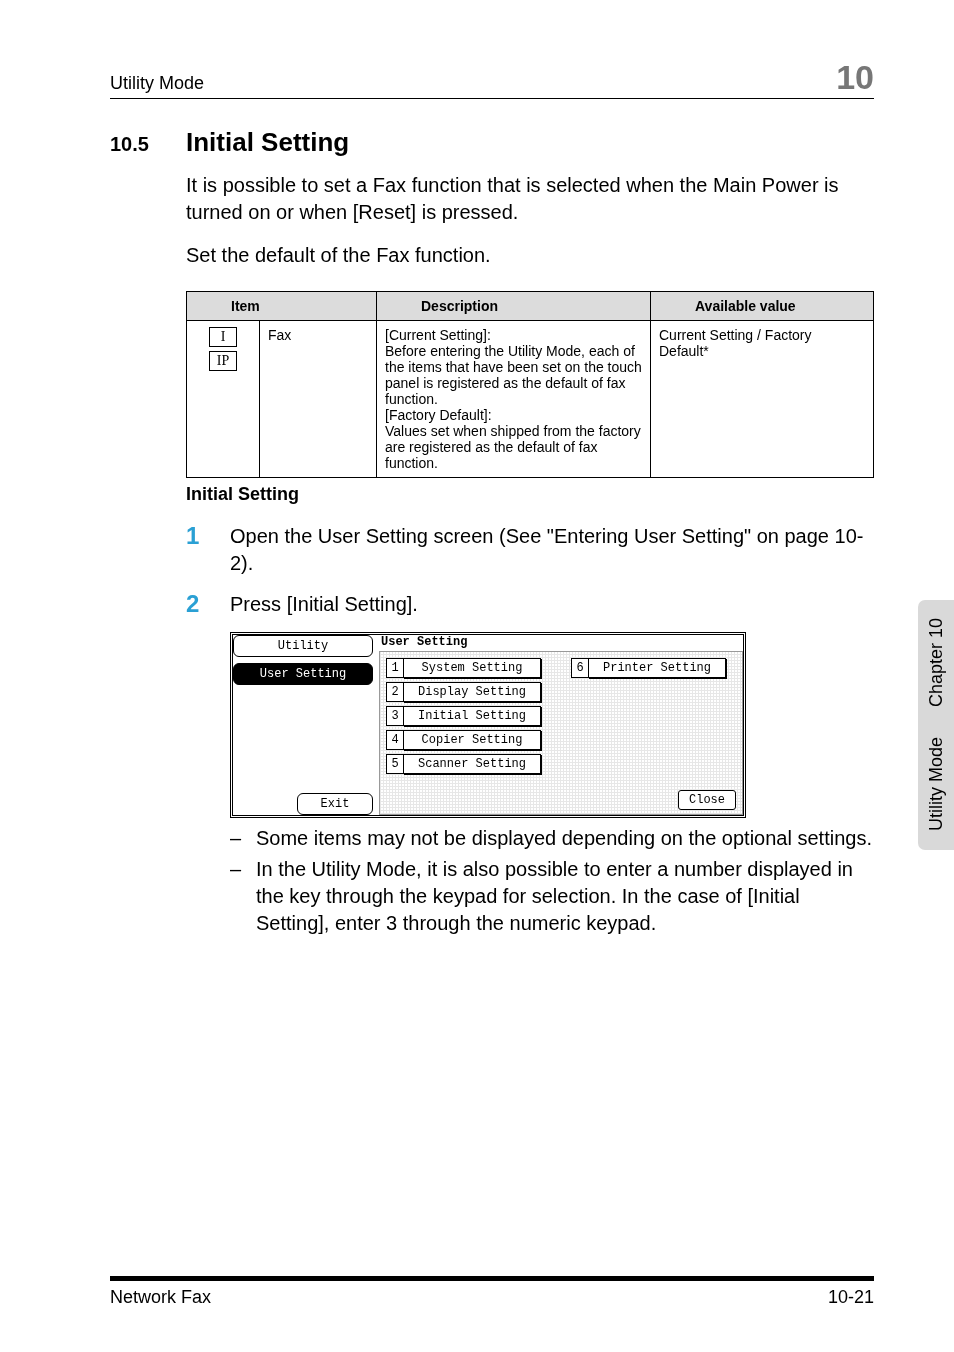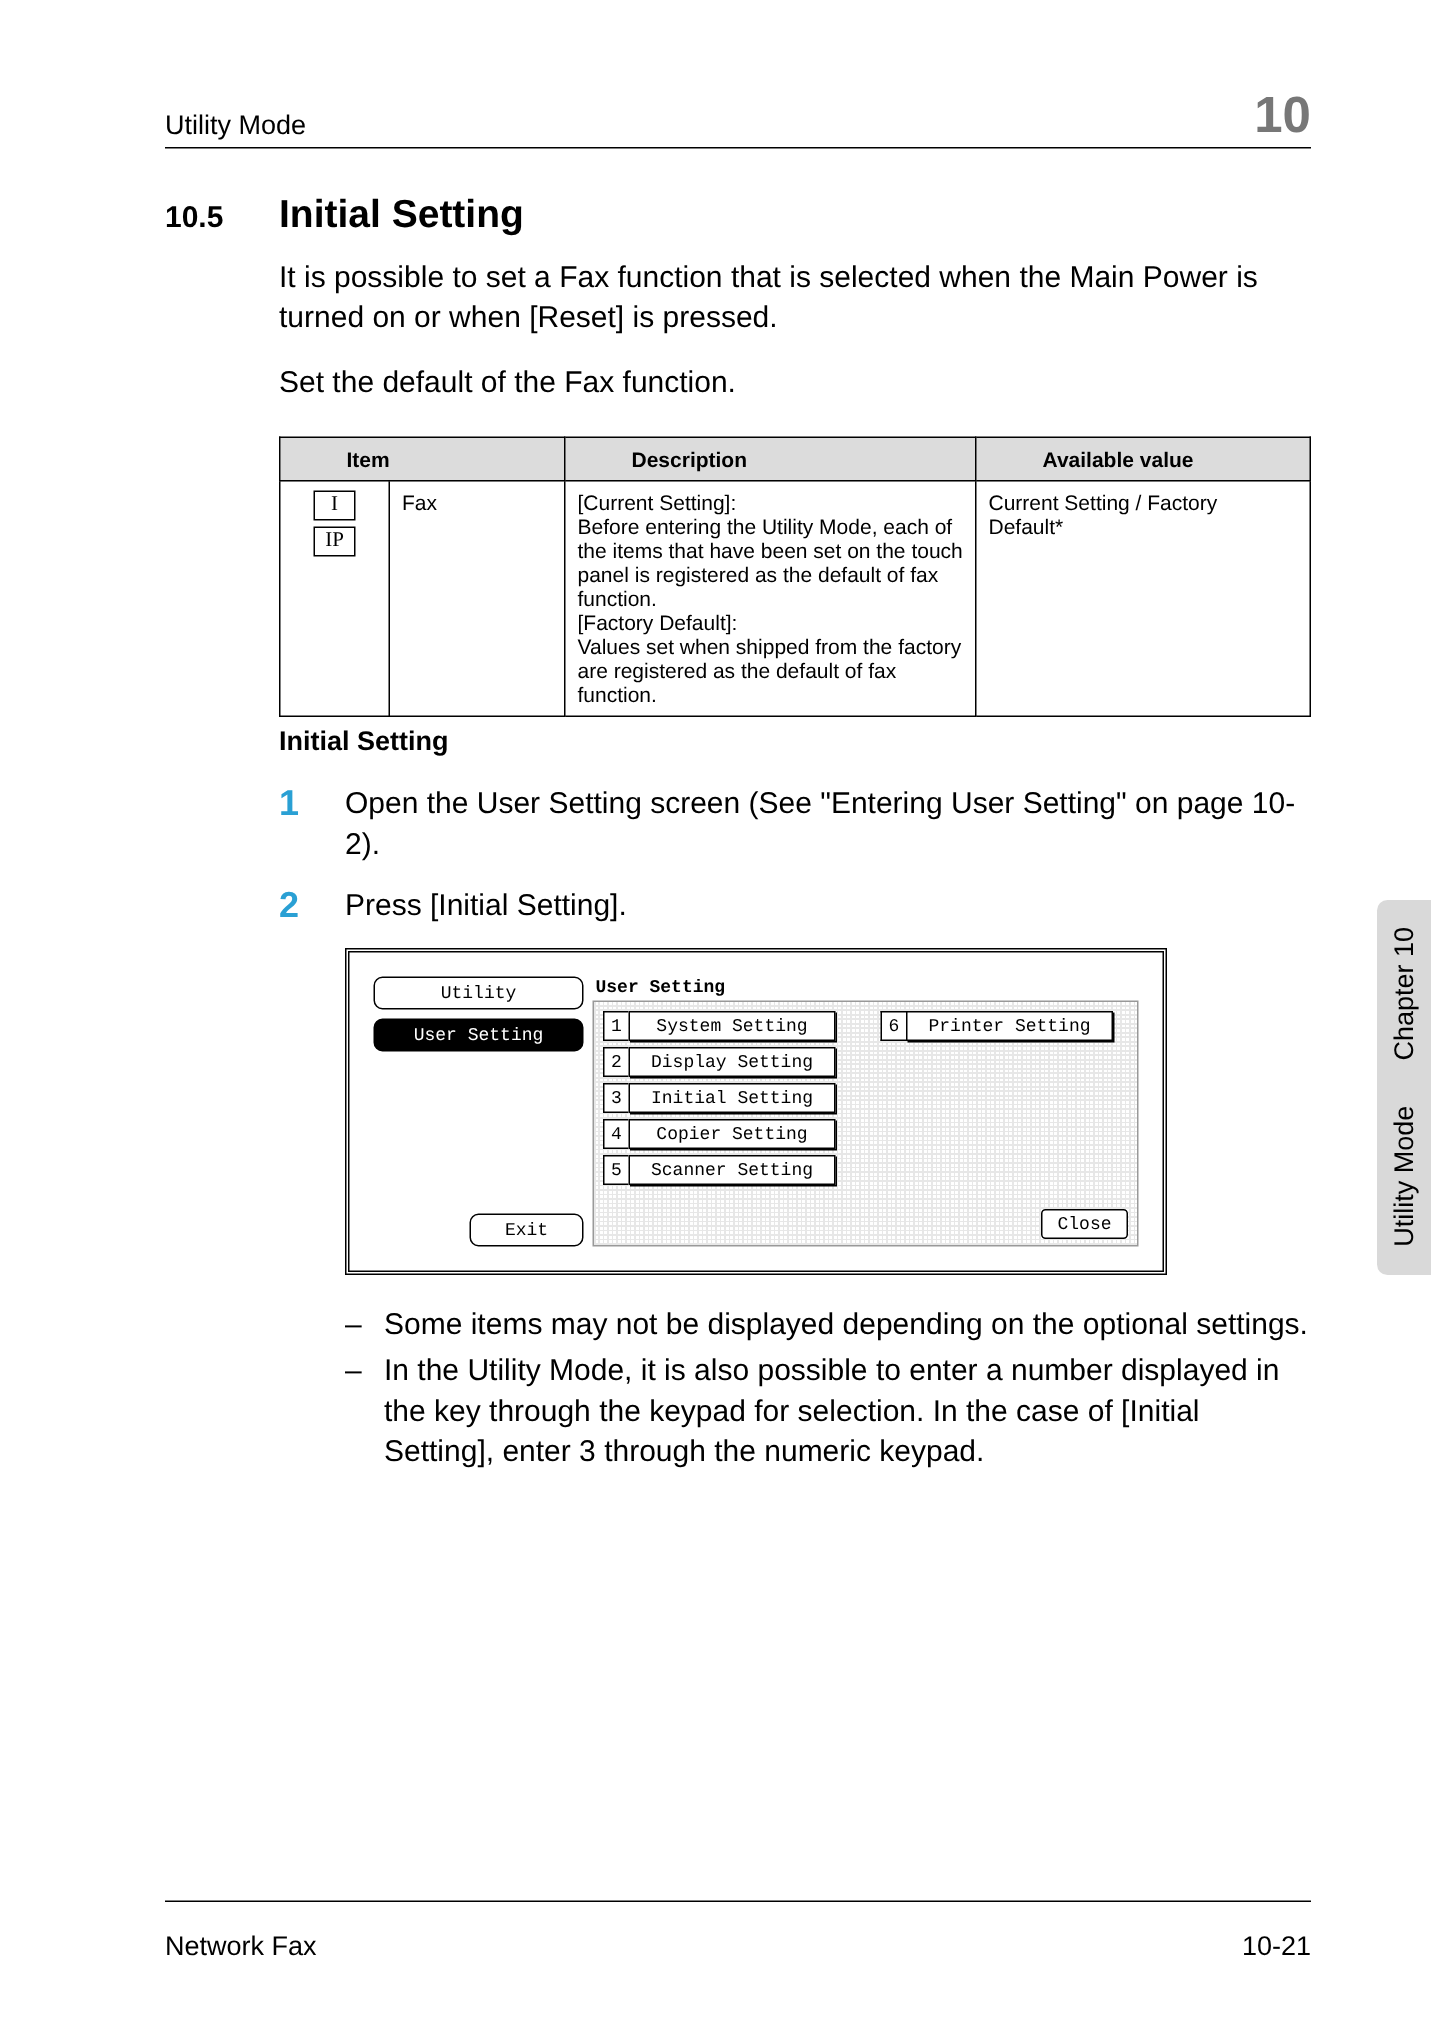--- a/index.html
+++ b/index.html
@@ -120,24 +120,24 @@
   }
   .step-text {
     font-size: 20px;
     line-height: 1.35;
   }
   
   .screenshot {
     margin-left: 44px;
     width: 510px;
     border: 3px double #000;
-    padding: 16px;
+    padding: 0;
     background: #fff;
     margin-top: 4px;
-    margin-bottom: 20px;
+    margin-bottom: 7px;
   }
   .ss-inner {
     display: flex;
     gap: 6px;
     height: 180px;
   }
   
   .ss-side {
     width: 140px;
     display: flex;
@@ -251,25 +251,25 @@
     transform: rotate(180deg);
     font-size: 18px;
     white-space: nowrap;
   }
   
   .footer {
     position: absolute;
     left: 110px;
     right: 80px;
     bottom: 44px;
-    border-top: 1px solid #000000;
+    border-top: 5px solid #000000;
     display: flex;
     justify-content: space-between;
     font-size: 18px;
-    padding-top: 19px;
+    padding-top: 6px;
   }
 </style>
 </head>
 <body>
 
 <div class="page">
 
   <div class="header-row">
     <div class="hdr-left">Utility Mode</div>
     <div class="hdr-num">10</div>

